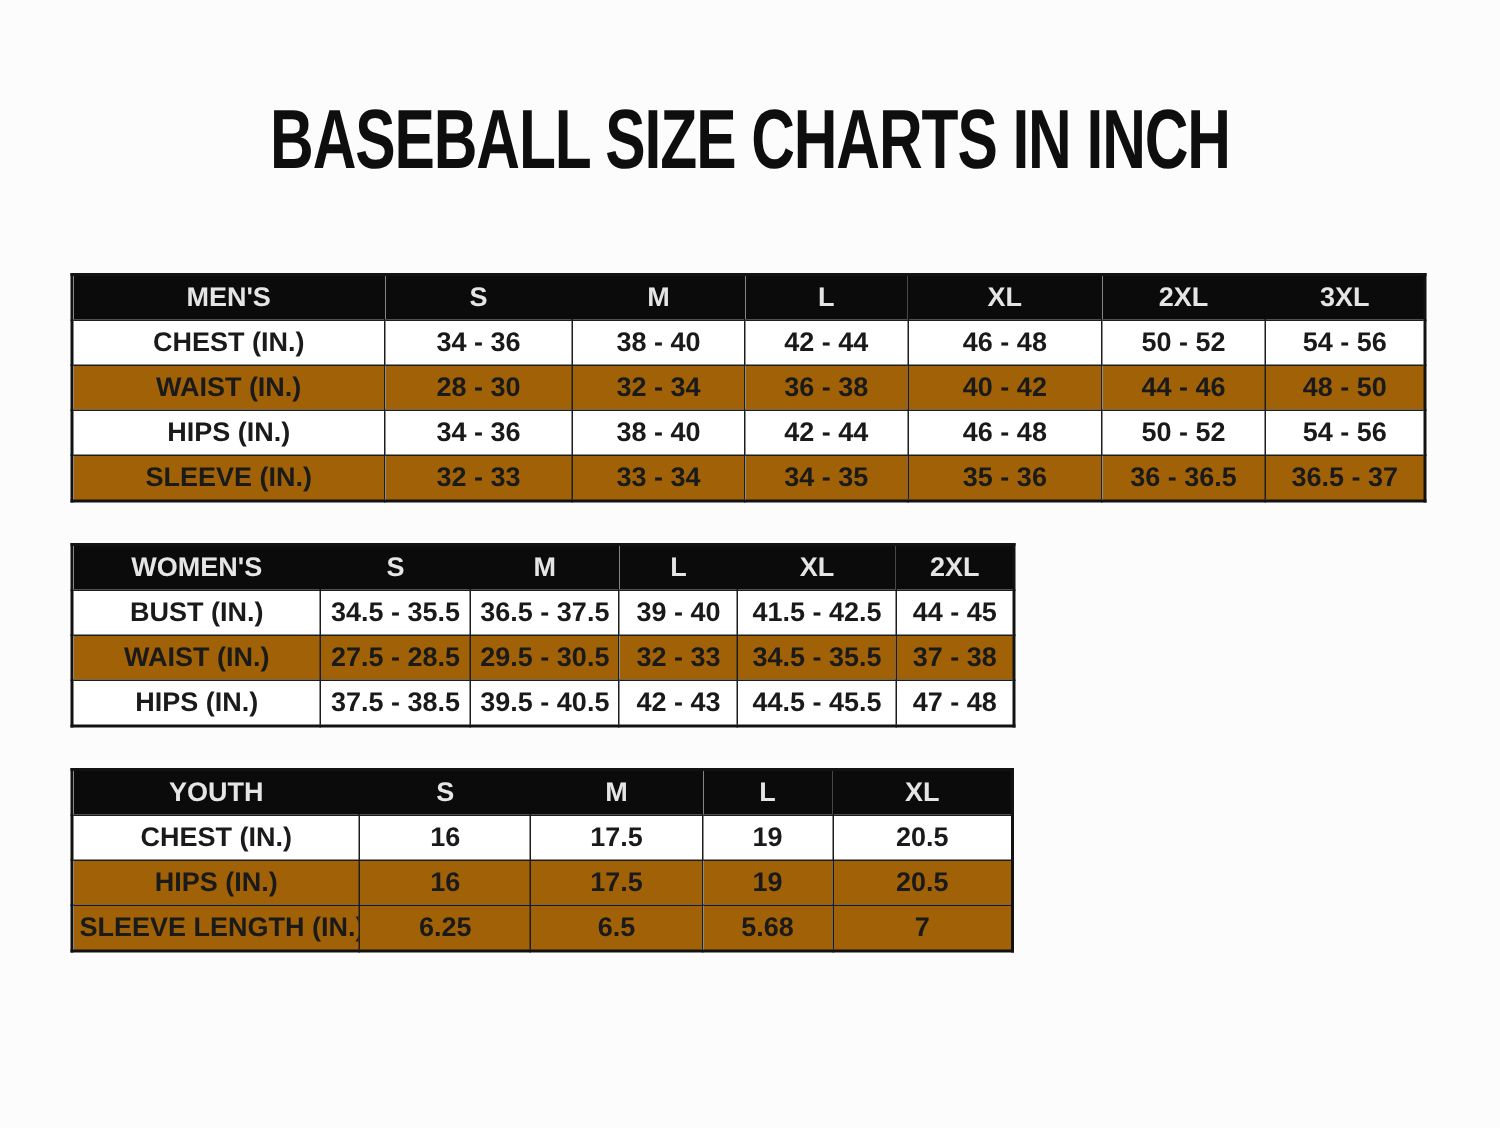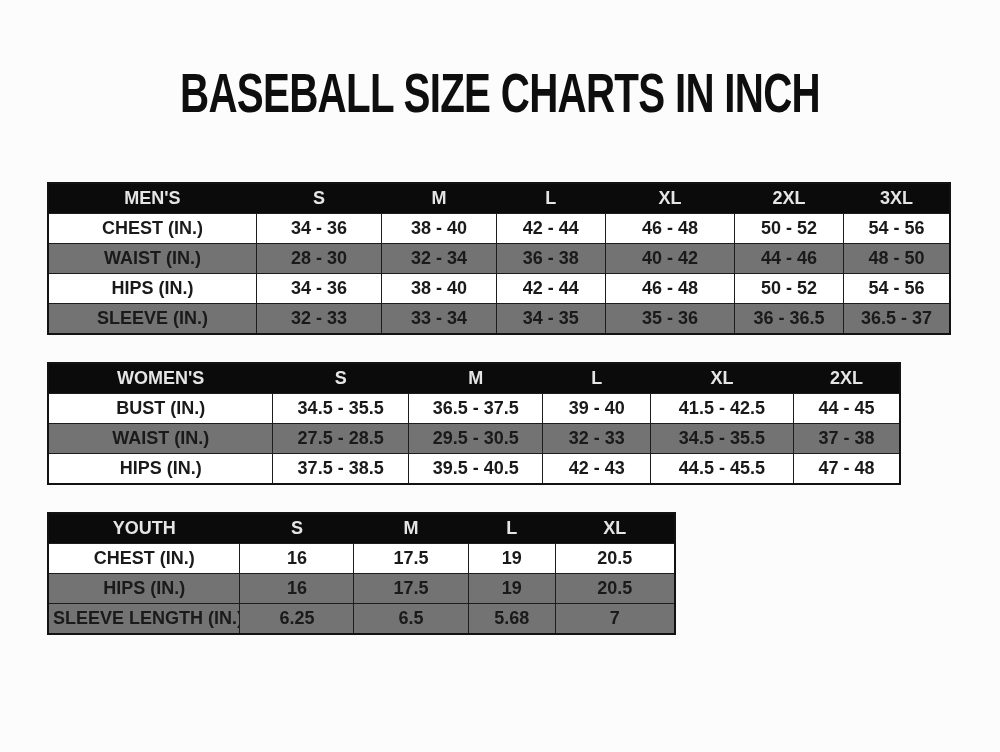--- a/index.html
+++ b/index.html
@@ -53,21 +53,21 @@
     color: #e5e5e5;
     border-color: #0b0b0b;
     border-bottom-color: #1d1d1d;
     font-size: 18px;
     letter-spacing: 0px;
   }
   table.size-table td {
     color: #1a1a1a;
   }
   table.size-table tr.alt td {
-    background: #737373;
+    background: #a16207;
   }
 </style>
 </head>
 <body>
 
 <div class="page">
   <h1 class="title">BASEBALL SIZE CHARTS IN INCH</h1>
   <div id="tables">
       <table class="size-table" style="width: 904px;">
         <colgroup>
@@ -122,21 +122,21 @@
             <td>SLEEVE (IN.)</td>
             <td>32 - 33</td>
             <td>33 - 34</td>
             <td>34 - 35</td>
             <td>35 - 36</td>
             <td>36 - 36.5</td>
             <td>36.5 - 37</td>
           </tr>
         </tbody>
       </table>
-      <table class="size-table" style="width: 854px;">
+      <table class="size-table" style="width: 630px;">
         <colgroup>
           <col style="width: 26.4%;">
           <col style="width: 15.9%;">
           <col style="width: 15.8%;">
           <col style="width: 12.6%;">
           <col style="width: 16.8%;">
           <col style="width: 12.5%;">
         </colgroup>
         <thead>
           <tr>

